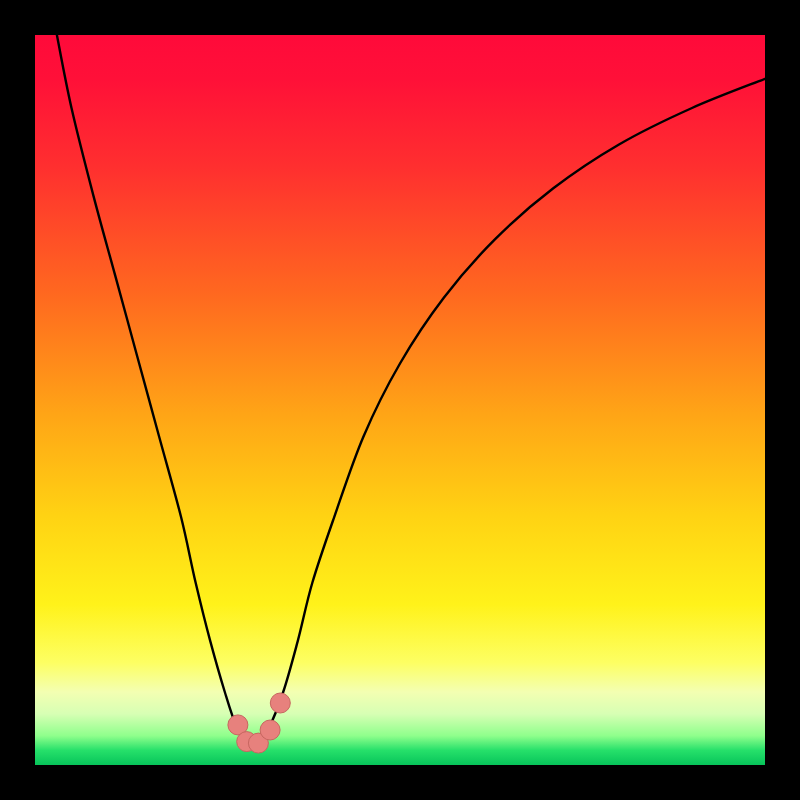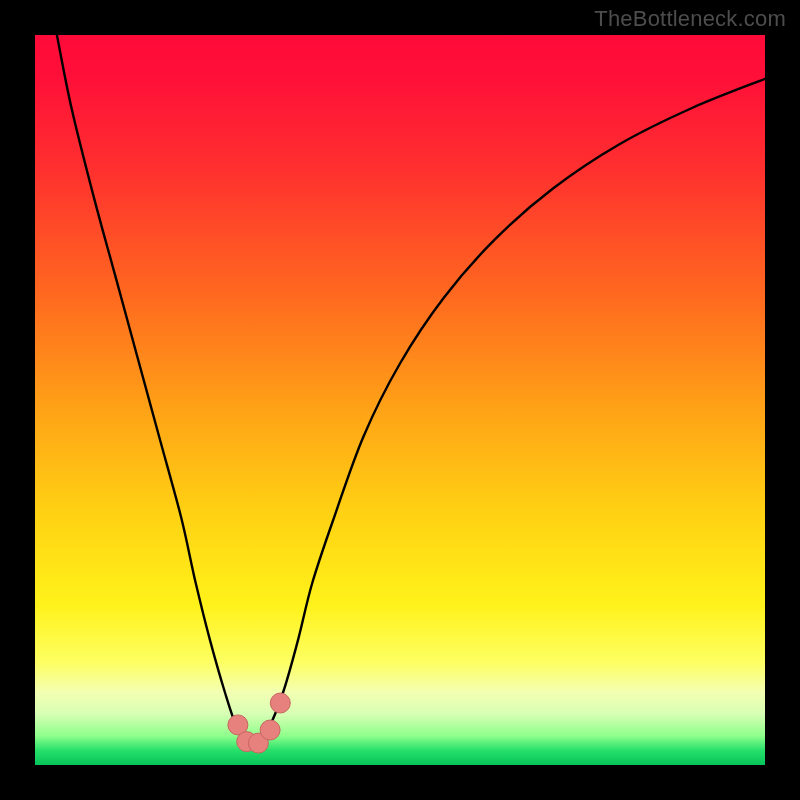--- a/index.html
+++ b/index.html
@@ -59,21 +59,20 @@
     top: 0;
     width: 730px;
     height: 730px;
     overflow: visible;
   }
 </style>
 </head>
 <body>
 
 <div class="frame">
-  <div class="watermark">TheBottleneck.com</div>
   <div class="plot">
     <svg class="curve" viewBox="0 0 730 730" preserveAspectRatio="none">
       <path id="curve-path" fill="none" stroke="#000000" stroke-width="2.4" stroke-linecap="round" d="M 21.9 0.0 C 24.3 12.2 30.4 46.2 36.5 73.0 C 42.6 99.8 51.1 132.6 58.4 160.6 C 65.7 188.6 73.0 214.1 80.3 240.9 C 87.6 267.7 94.9 294.4 102.2 321.2 C 109.5 348.0 116.8 374.7 124.1 401.5 C 131.4 428.3 139.9 457.5 146.0 481.8 C 152.1 506.1 155.7 526.8 160.6 547.5 C 165.5 568.2 170.3 587.6 175.2 605.9 C 180.1 624.1 185.5 643.0 189.8 657.0 C 194.1 671.0 197.1 681.3 200.8 689.9 C 204.4 698.4 208.0 705.1 211.7 708.1 C 215.3 711.1 219.0 710.5 222.7 708.1 C 226.3 705.7 229.3 702.0 233.6 693.5 C 237.9 685.0 243.3 671.6 248.2 657.0 C 253.1 642.4 257.9 624.1 262.8 605.9 C 267.7 587.6 271.3 568.2 277.4 547.5 C 283.5 526.8 290.8 506.1 299.3 481.8 C 307.8 457.5 317.6 427.1 328.5 401.5 C 339.4 375.9 351.6 351.6 365.0 328.5 C 378.4 305.4 393.0 283.5 408.8 262.8 C 424.6 242.1 441.6 222.6 459.9 204.4 C 478.1 186.1 497.6 169.1 518.3 153.3 C 539.0 137.5 560.9 122.9 584.0 109.5 C 607.1 96.1 632.7 83.9 657.0 73.0 C 681.3 62.1 717.8 48.7 730.0 43.8"></path>
       <g id="markers">
           <circle cx="202.9" cy="689.9" r="10" fill="#e7817d" stroke="#c76660" stroke-width="1"></circle>
           <circle cx="211.7" cy="706.6" r="10" fill="#e7817d" stroke="#c76660" stroke-width="1"></circle>
           <circle cx="223.4" cy="708.1" r="10" fill="#e7817d" stroke="#c76660" stroke-width="1"></circle>
           <circle cx="235.1" cy="695.0" r="10" fill="#e7817d" stroke="#c76660" stroke-width="1"></circle>
           <circle cx="245.3" cy="668.0" r="10" fill="#e7817d" stroke="#c76660" stroke-width="1"></circle>
         </g>

